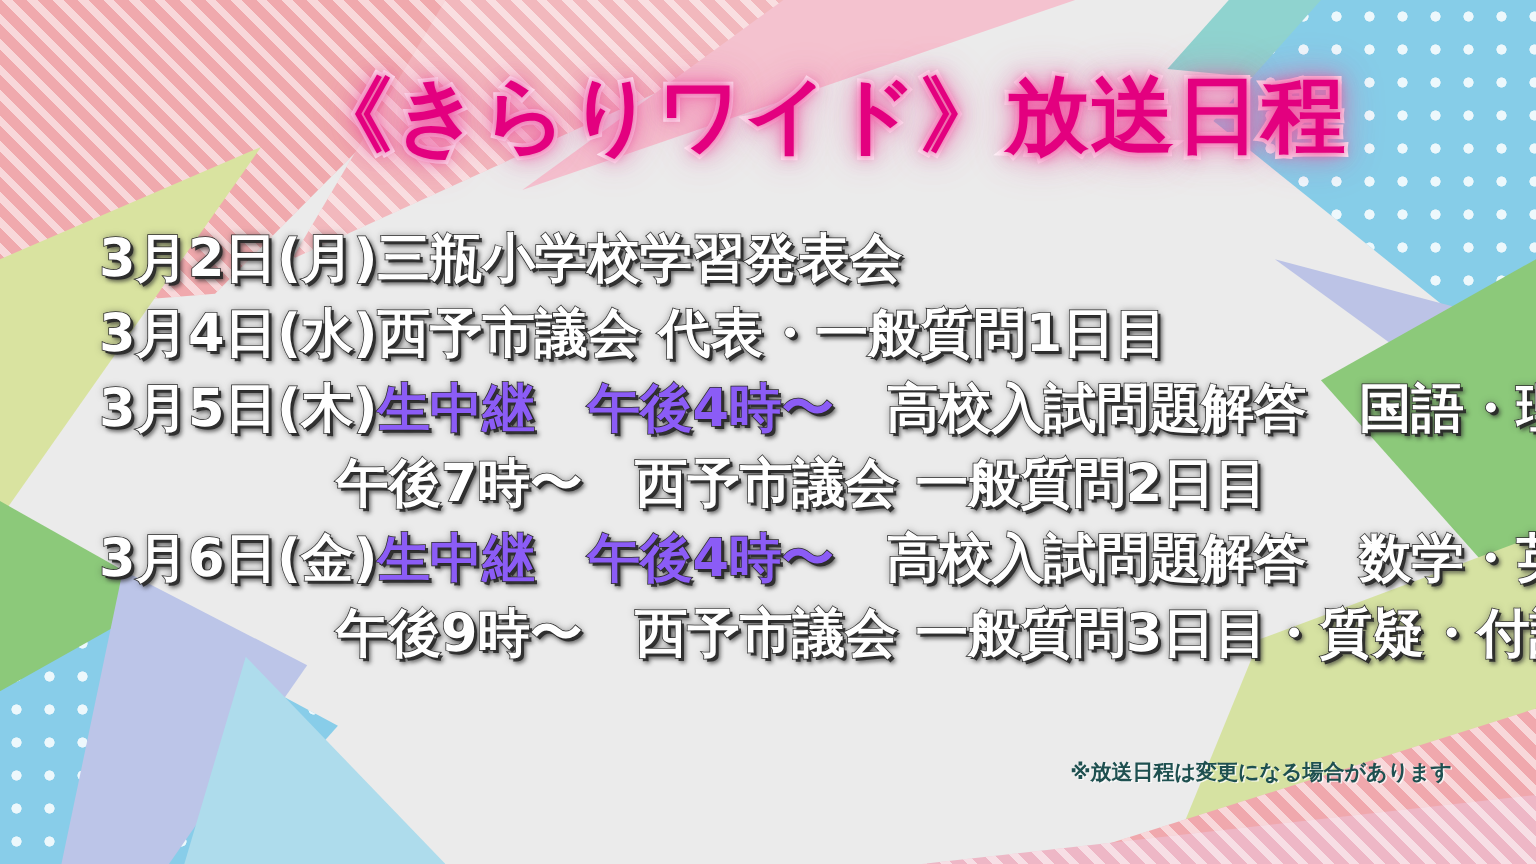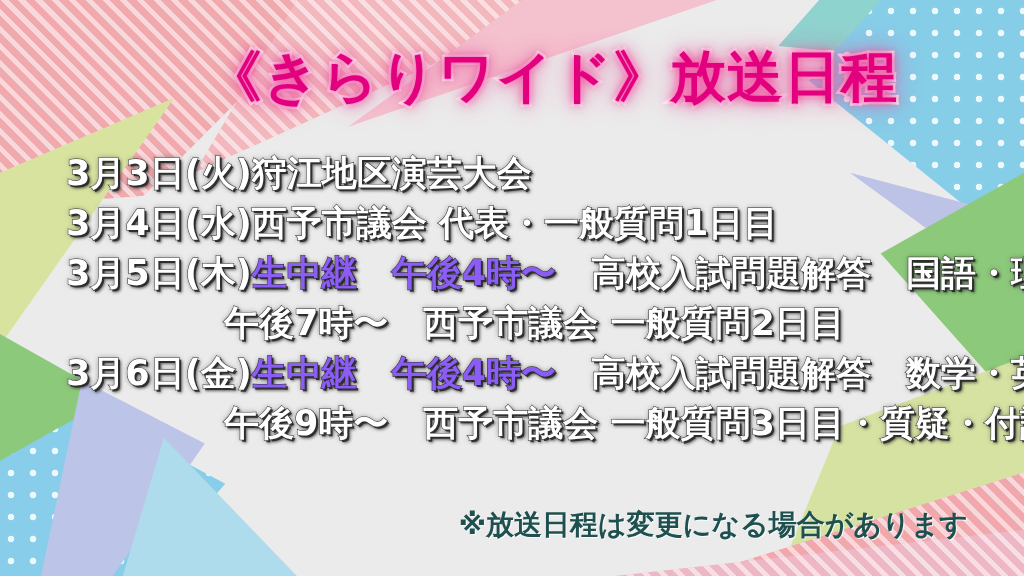--- a/index.html
+++ b/index.html
@@ -88,21 +88,21 @@
   .line .live {
     color: #8b5cf6;
     -webkit-text-stroke: 1px #2a2a2a;
   }
 
   
   #footnote {
     position: absolute;
     right: 56px;
     top: 506px;
-    font-size: 28px;
+    font-size: 14px;
     font-weight: bold;
     color: #1e5050;
     white-space: nowrap;
     text-shadow: 1px 1px 0 rgba(255,255,255,0.8);
   }
 </style>
 </head>
 <body>
 
 <div id="stage">
@@ -133,21 +133,21 @@
         <div class="stripes"></div>
       </div>
       <div style="position: absolute; inset: 0px; background: rgb(238, 183, 198); clip-path: polygon(100% 92%, 100% 100%, 60% 100%);">
         <div class="stripes"></div>
       </div>
     </div>
 
   <div id="title">《きらりワイド》放送日程</div>
 
   <div id="schedule">
-      <div class="line"><span>3月3日(火)狩江地区演芸大会</span></div>
+      <div class="line"><span>3月2日(月)三瓶小学校学習発表会</span></div>
       <div class="line"><span>3月4日(水)西予市議会 代表・一般質問1日目</span></div>
       <div class="line"><span>3月5日(木)</span><span class="live">生中継　午後4時〜</span><span>　高校入試問題解答　国語・理科・社会</span></div>
       <div class="line indent"><span>午後7時〜　西予市議会 一般質問2日目</span></div>
       <div class="line"><span>3月6日(金)</span><span class="live">生中継　午後4時〜</span><span>　高校入試問題解答　数学・英語</span></div>
       <div class="line indent"><span>午後9時〜　西予市議会 一般質問3日目・質疑・付託</span></div>
     </div>
 
   <div id="footnote">※放送日程は変更になる場合があります</div>
 
 </div>

